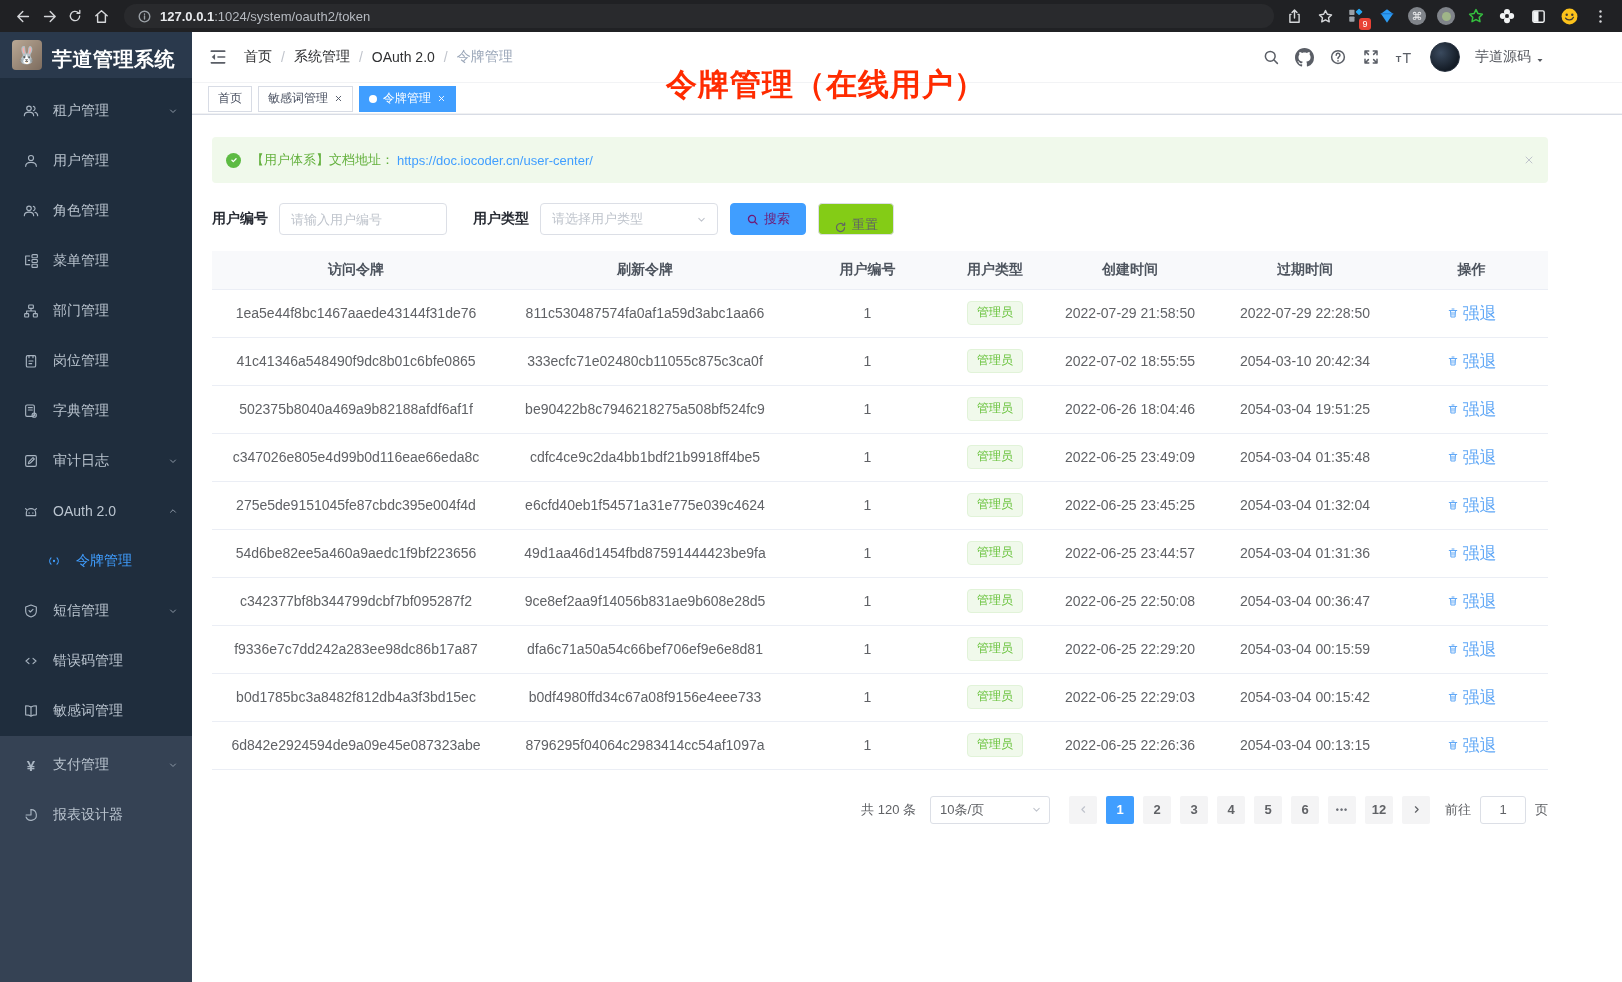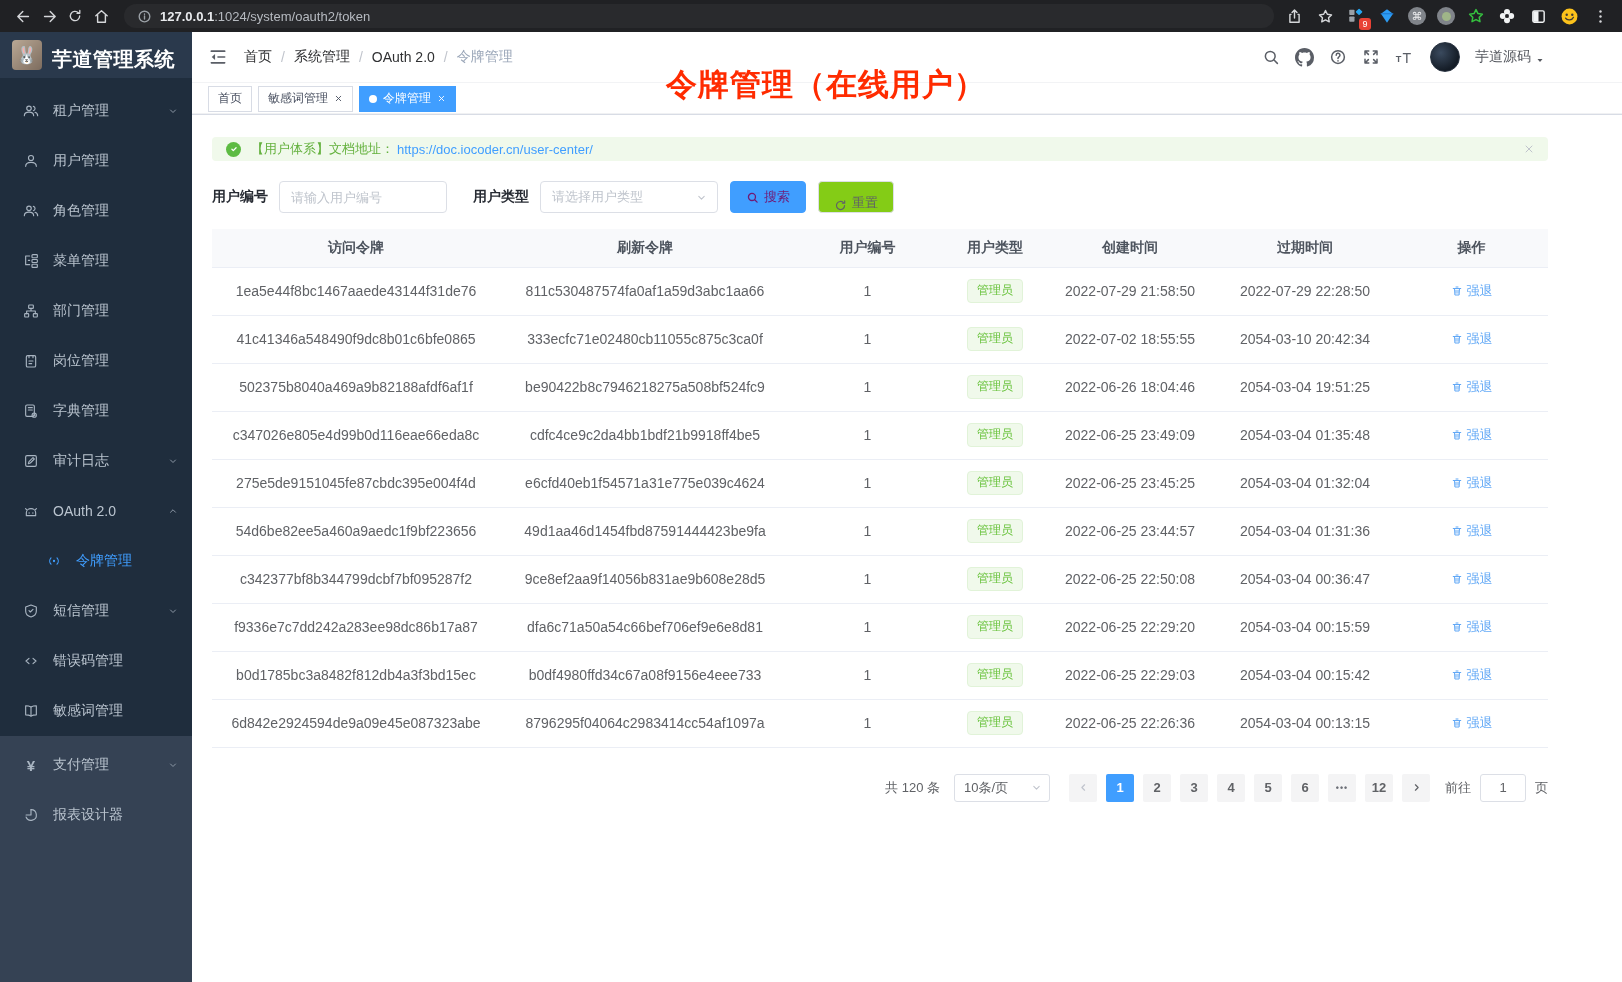--- a/index.html
+++ b/index.html
@@ -64,21 +64,21 @@
             border-top:1px solid #f2f3f5; display:flex; align-items:center; gap:6px; padding:0 76px 0 16px; flex-shrink:0; }
   .tab { height:26px; padding:0 9px; border:1px solid #d8dce5; display:flex; align-items:center; gap:6px;
          font-size:12px; color:#495060; background:#fff; cursor:pointer; white-space:nowrap; }
   .tab.active { background:#409eff; border-color:#409eff; color:#fff; }
   .tab .dot { width:8px; height:8px; border-radius:50%; background:#fff; }
   .tab .tclose { display:flex; cursor:pointer; }
 
   .content { flex:1; padding:22px 74px 0 20px; background:#fff; }
 
   
-  .alert { height:24px; background:#f0f9eb; border-radius:4px; display:flex; align-items:center;
+  .alert { height:46px; background:#f0f9eb; border-radius:4px; display:flex; align-items:center;
            padding:0 14px; position:relative; font-size:13px; }
   .alert-check { width:15px; height:15px; border-radius:50%; background:#5dbb43; color:#fff;
                  display:flex; align-items:center; justify-content:center; margin-right:10px; flex-shrink:0; }
   .alert-text { color:#64b13e; }
   .alert-link { color:#409eff; margin-left:3px; cursor:pointer; text-decoration:none; }
   .alert-close { position:absolute; right:13px; color:#c0c4cc; cursor:pointer; display:flex; }
 
   
   .filters { display:flex; align-items:center; margin-top:20px; font-size:14px; }
   .flabel { font-weight:700; color:#272b33; margin-right:11px; }
@@ -96,27 +96,27 @@
   .btn-plain { background:#84cc16; color:#606266; border:1px solid #dcdfe6;align-items:flex-end; }
 
   
   table.grid { margin-top:16px; width:100%; border-collapse:collapse; table-layout:fixed; }
   .grid th { background:#f8f9fb; height:38px; font-size:14px; color:#4d545e; font-weight:700;
              border-bottom:1px solid #ebeef5; text-align:center; }
   .grid td { height:48px; text-align:center; font-size:14px; color:#606266;
              border-bottom:1px solid #ebeef5; white-space:nowrap; overflow:hidden; }
   .badge { display:inline-block; padding:3px 9px; background:#f0f9eb; border:1px solid #e1f3d8;
            border-radius:4px; color:#67c23a; font-size:12px; line-height:1.3; }
-  .action-link { color:#61a8f6; font-size:13px; display:inline-flex; align-items:center; gap:4px; cursor:pointer; }
+  .action-link { color:#61a8f6; font-size:17px; display:inline-flex; align-items:center; gap:4px; cursor:pointer; }
 
   
   .pager { display:flex; justify-content:flex-end; align-items:center; margin-top:26px; gap:9px;
            font-size:13px; color:#606266; }
   .ptotal { margin-right:5px; }
-  .psel { width:96px; height:28px; border:1px solid #dcdfe6; border-radius:3px; display:flex; align-items:center;
+  .psel { width:120px; height:28px; border:1px solid #dcdfe6; border-radius:3px; display:flex; align-items:center;
           justify-content:space-between; padding:0 6px 0 9px; color:#606266; cursor:pointer; margin-right:10px; background:#fff; }
   .psel .sel-arrow { color:#c0c4cc; display:flex; }
   .pbtn { min-width:28px; height:28px; background:#f4f4f5; border-radius:2px; display:flex; align-items:center;
           justify-content:center; color:#606266; font-weight:600; padding:0 5px; cursor:pointer; }
   .pbtn.active { background:#409eff; color:#fff; }
   .pbtn.prev { color:#c0c4cc; }
   .pbtn.more { letter-spacing:1px; font-weight:700; color:#6b6e76; }
   .goto-label { margin-left:6px; }
   .goto-input { width:46px; height:28px; border:1px solid #dcdfe6; border-radius:3px; text-align:center;
                 font-size:13px; color:#606266; outline:none; font-family:inherit; }

